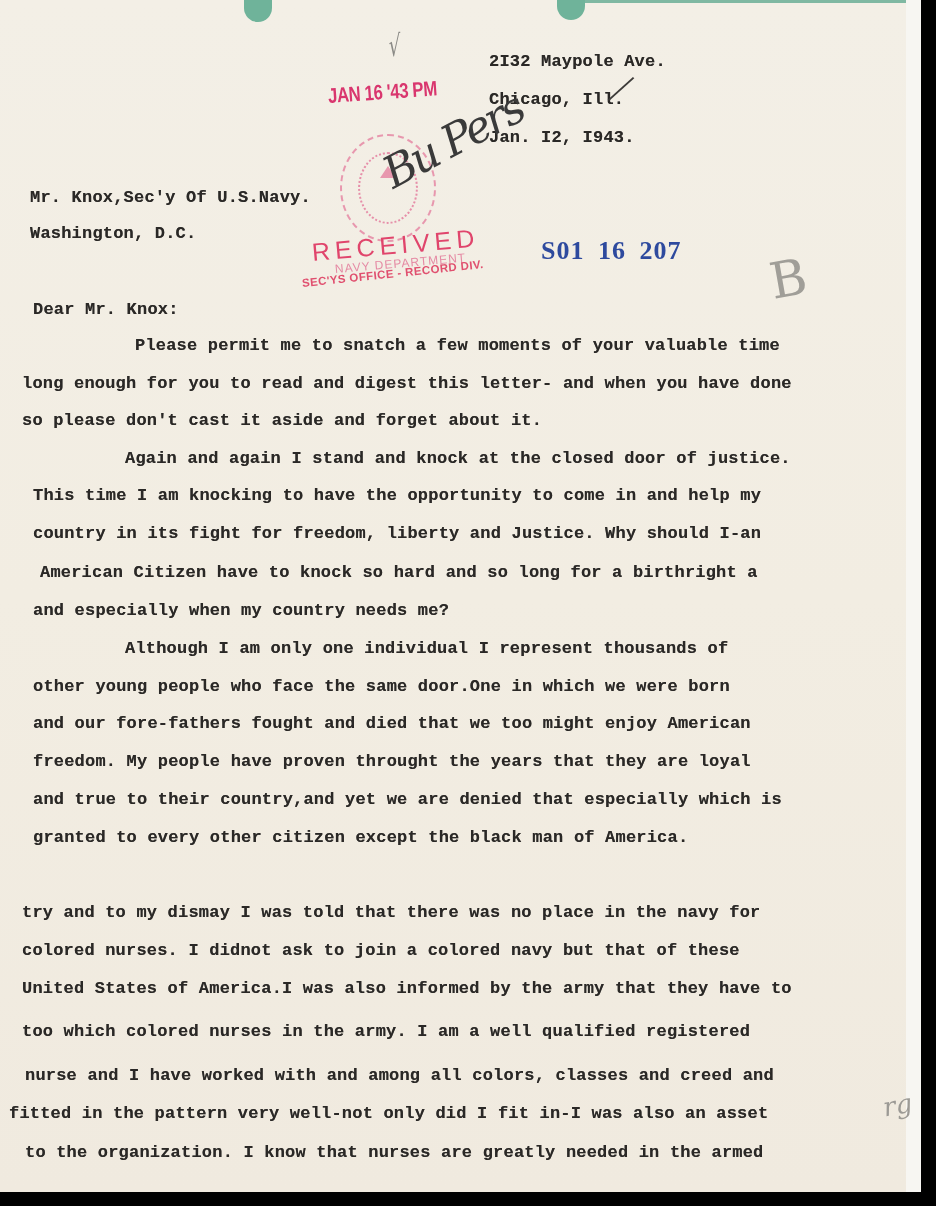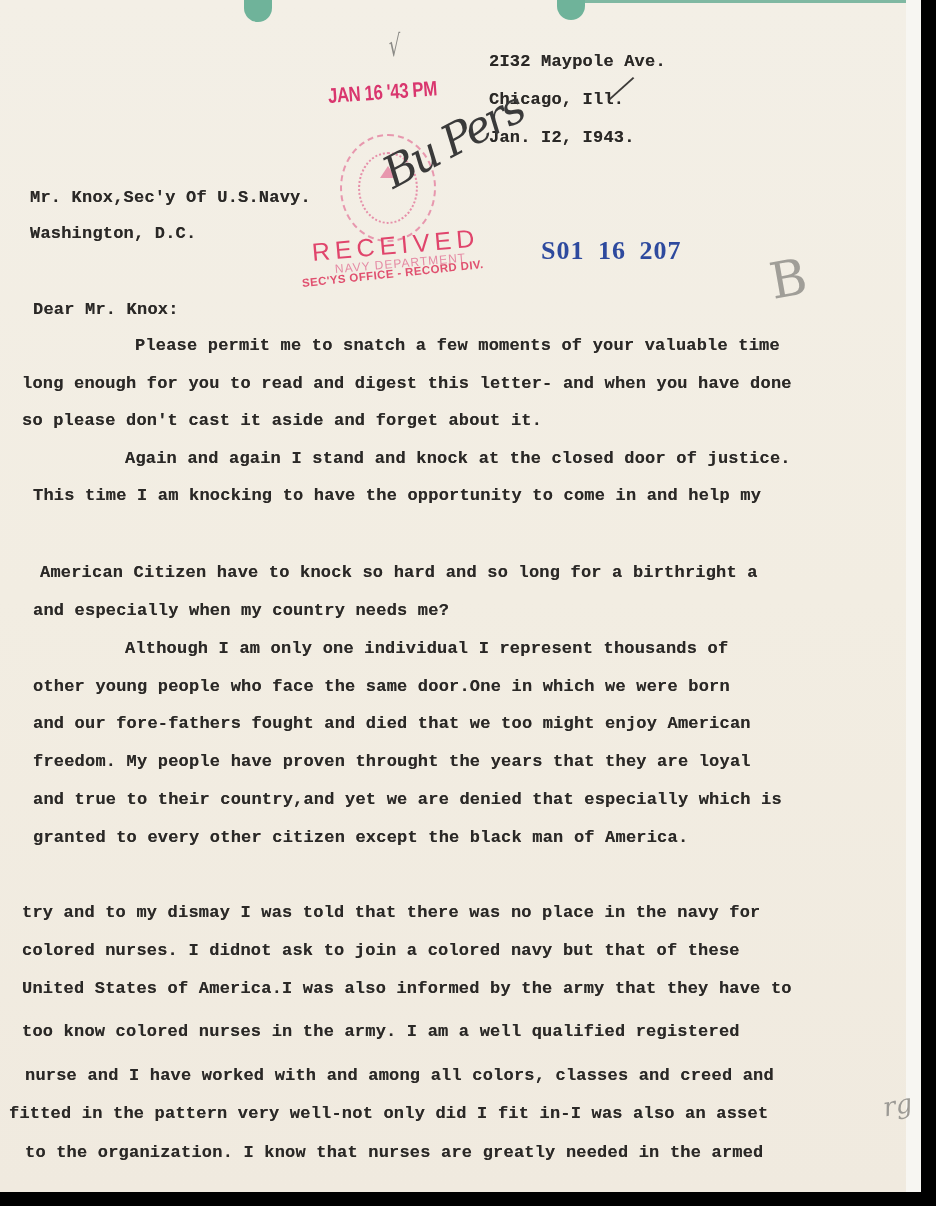--- a/index.html
+++ b/index.html
@@ -136,33 +136,34 @@
   <div class="pencil letter-b">B</div>
 
   <div class="typed" style="left:33px; top:300px;">Dear Mr. Knox:</div>
 
   <div class="typed" style="left:135px; top:336px;text-align:right;">Please permit me to snatch a few moments of your valuable time</div>
   <div class="typed" style="left:22px; top:374px;">long enough for you to read and digest this letter- and when you have done</div>
   <div class="typed" style="left:22px; top:411px;">so please don't cast it aside and forget about it.</div>
 
   <div class="typed" style="left:125px; top:449px;">Again and again I stand and knock at the closed door of justice.</div>
   <div class="typed" style="left:33px; top:486px;">This time I am knocking to have the opportunity to come in and help my</div>
+  <div class="typed" style="left:33px; top:524px;">country in its fight for freedom, liberty and Justice. Why should I-an</div>
   <div class="typed" style="left:40px; top:563px;">American Citizen have to knock so hard and so long for a birthright a</div>
   <div class="typed" style="left:33px; top:601px;">and especially when my country needs me?</div>
 
   <div class="typed" style="left:125px; top:639px;">Although I am only  one individual I represent thousands of</div>
   <div class="typed" style="left:33px; top:677px;">other young people who face the same door.One in which we were born</div>
   <div class="typed" style="left:33px; top:714px;">and our fore-fathers fought and died that we too might enjoy American</div>
   <div class="typed" style="left:33px; top:752px;">freedom. My people have proven throught the years that they are loyal</div>
   <div class="typed" style="left:33px; top:790px;">and true to their country,and yet we are denied that especially which is</div>
   <div class="typed" style="left:33px; top:828px;">granted to every other citizen except the black man of America.</div>
 
   <div class="typed" style="left:22px; top:903px;">try and to my dismay I was told that there was no place in the navy for</div>
   <div class="typed" style="left:22px; top:941px;">colored nurses. I didnot ask to join a colored navy but that of these</div>
   <div class="typed" style="left:22px; top:979px;">United States of America.I was also informed by the army that they have to</div>
-  <div class="typed" style="left:22px; top:1022px;">too know  colored nurses in the army.  I am a well qualified registered</div>
+  <div class="typed" style="left:22px; top:1022px;">too which  colored nurses in the army.  I am a well qualified registered</div>
   <div class="typed" style="left:25px; top:1066px;">nurse and I have worked with and among all colors, classes and creed and</div>
   <div class="typed" style="left:9px; top:1104px;text-align:center;">fitted in the pattern very well-not only did I fit in-I was also an asset</div>
   <div class="typed" style="left:25px; top:1143px;">to the organization. I know that nurses are greatly needed in the armed</div>
 
   <div class="pencil initials">rg</div>
 </div>
 <div class="bottom-bar"></div>
 
 </body></html>

